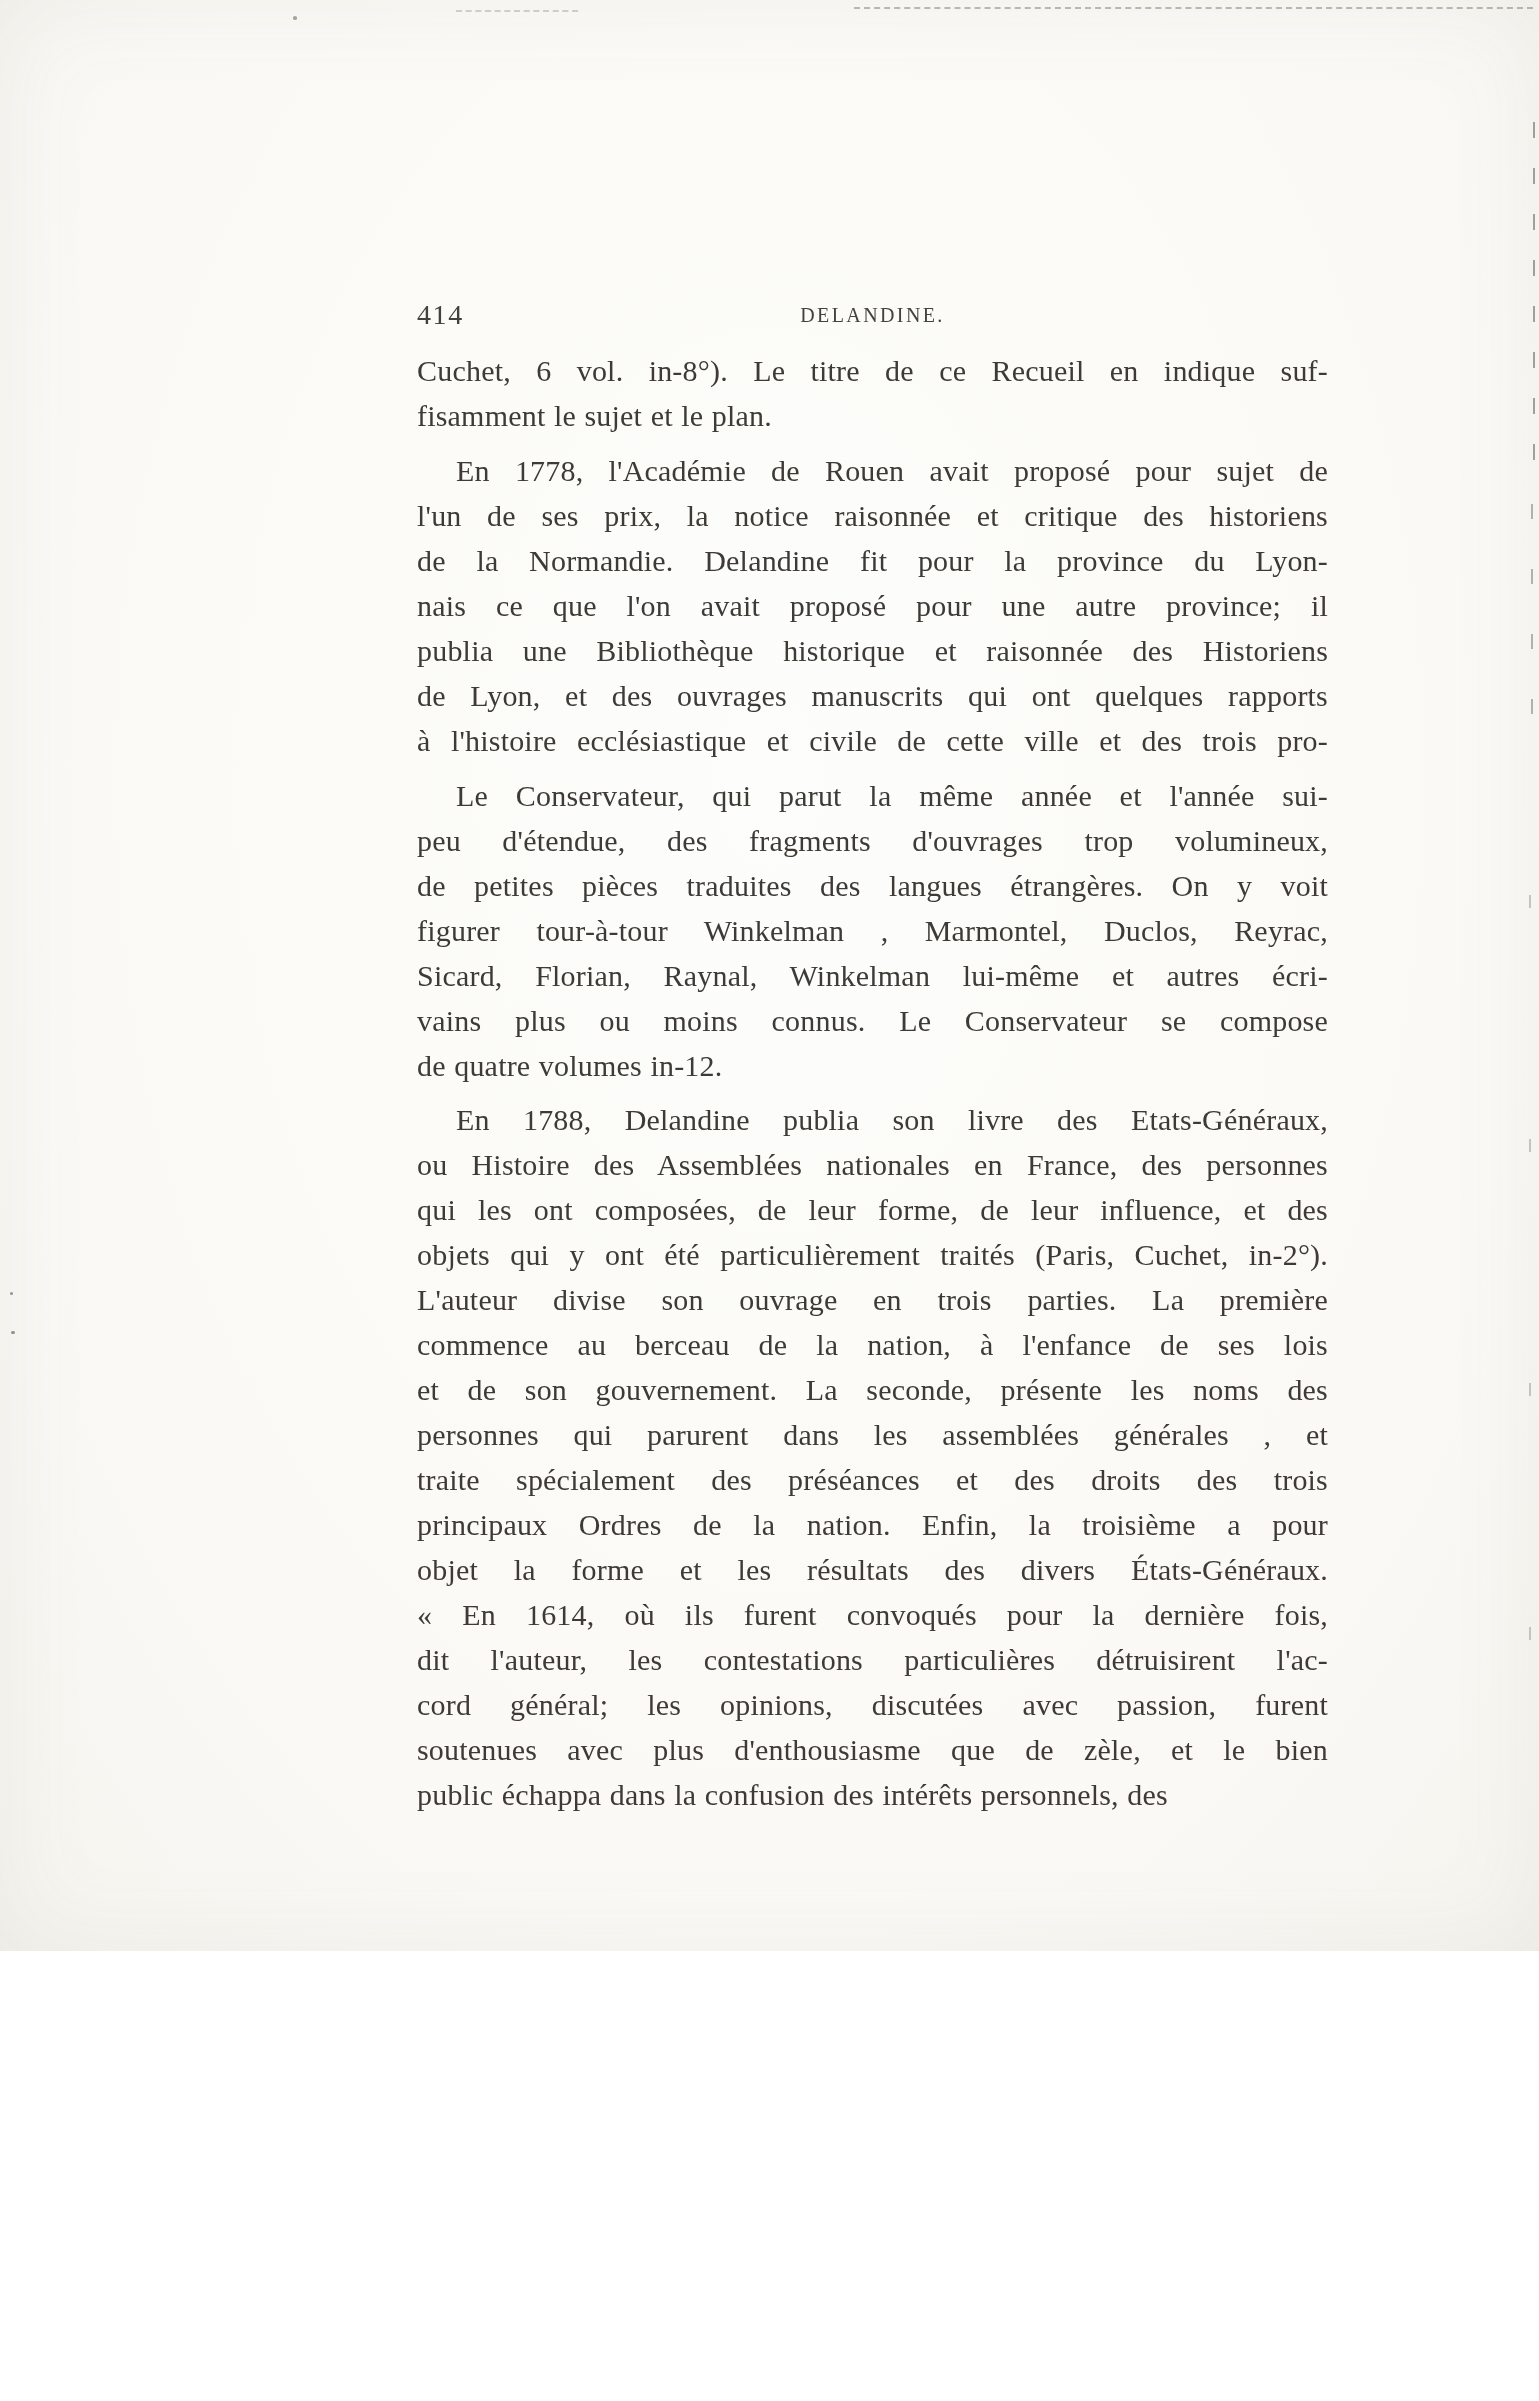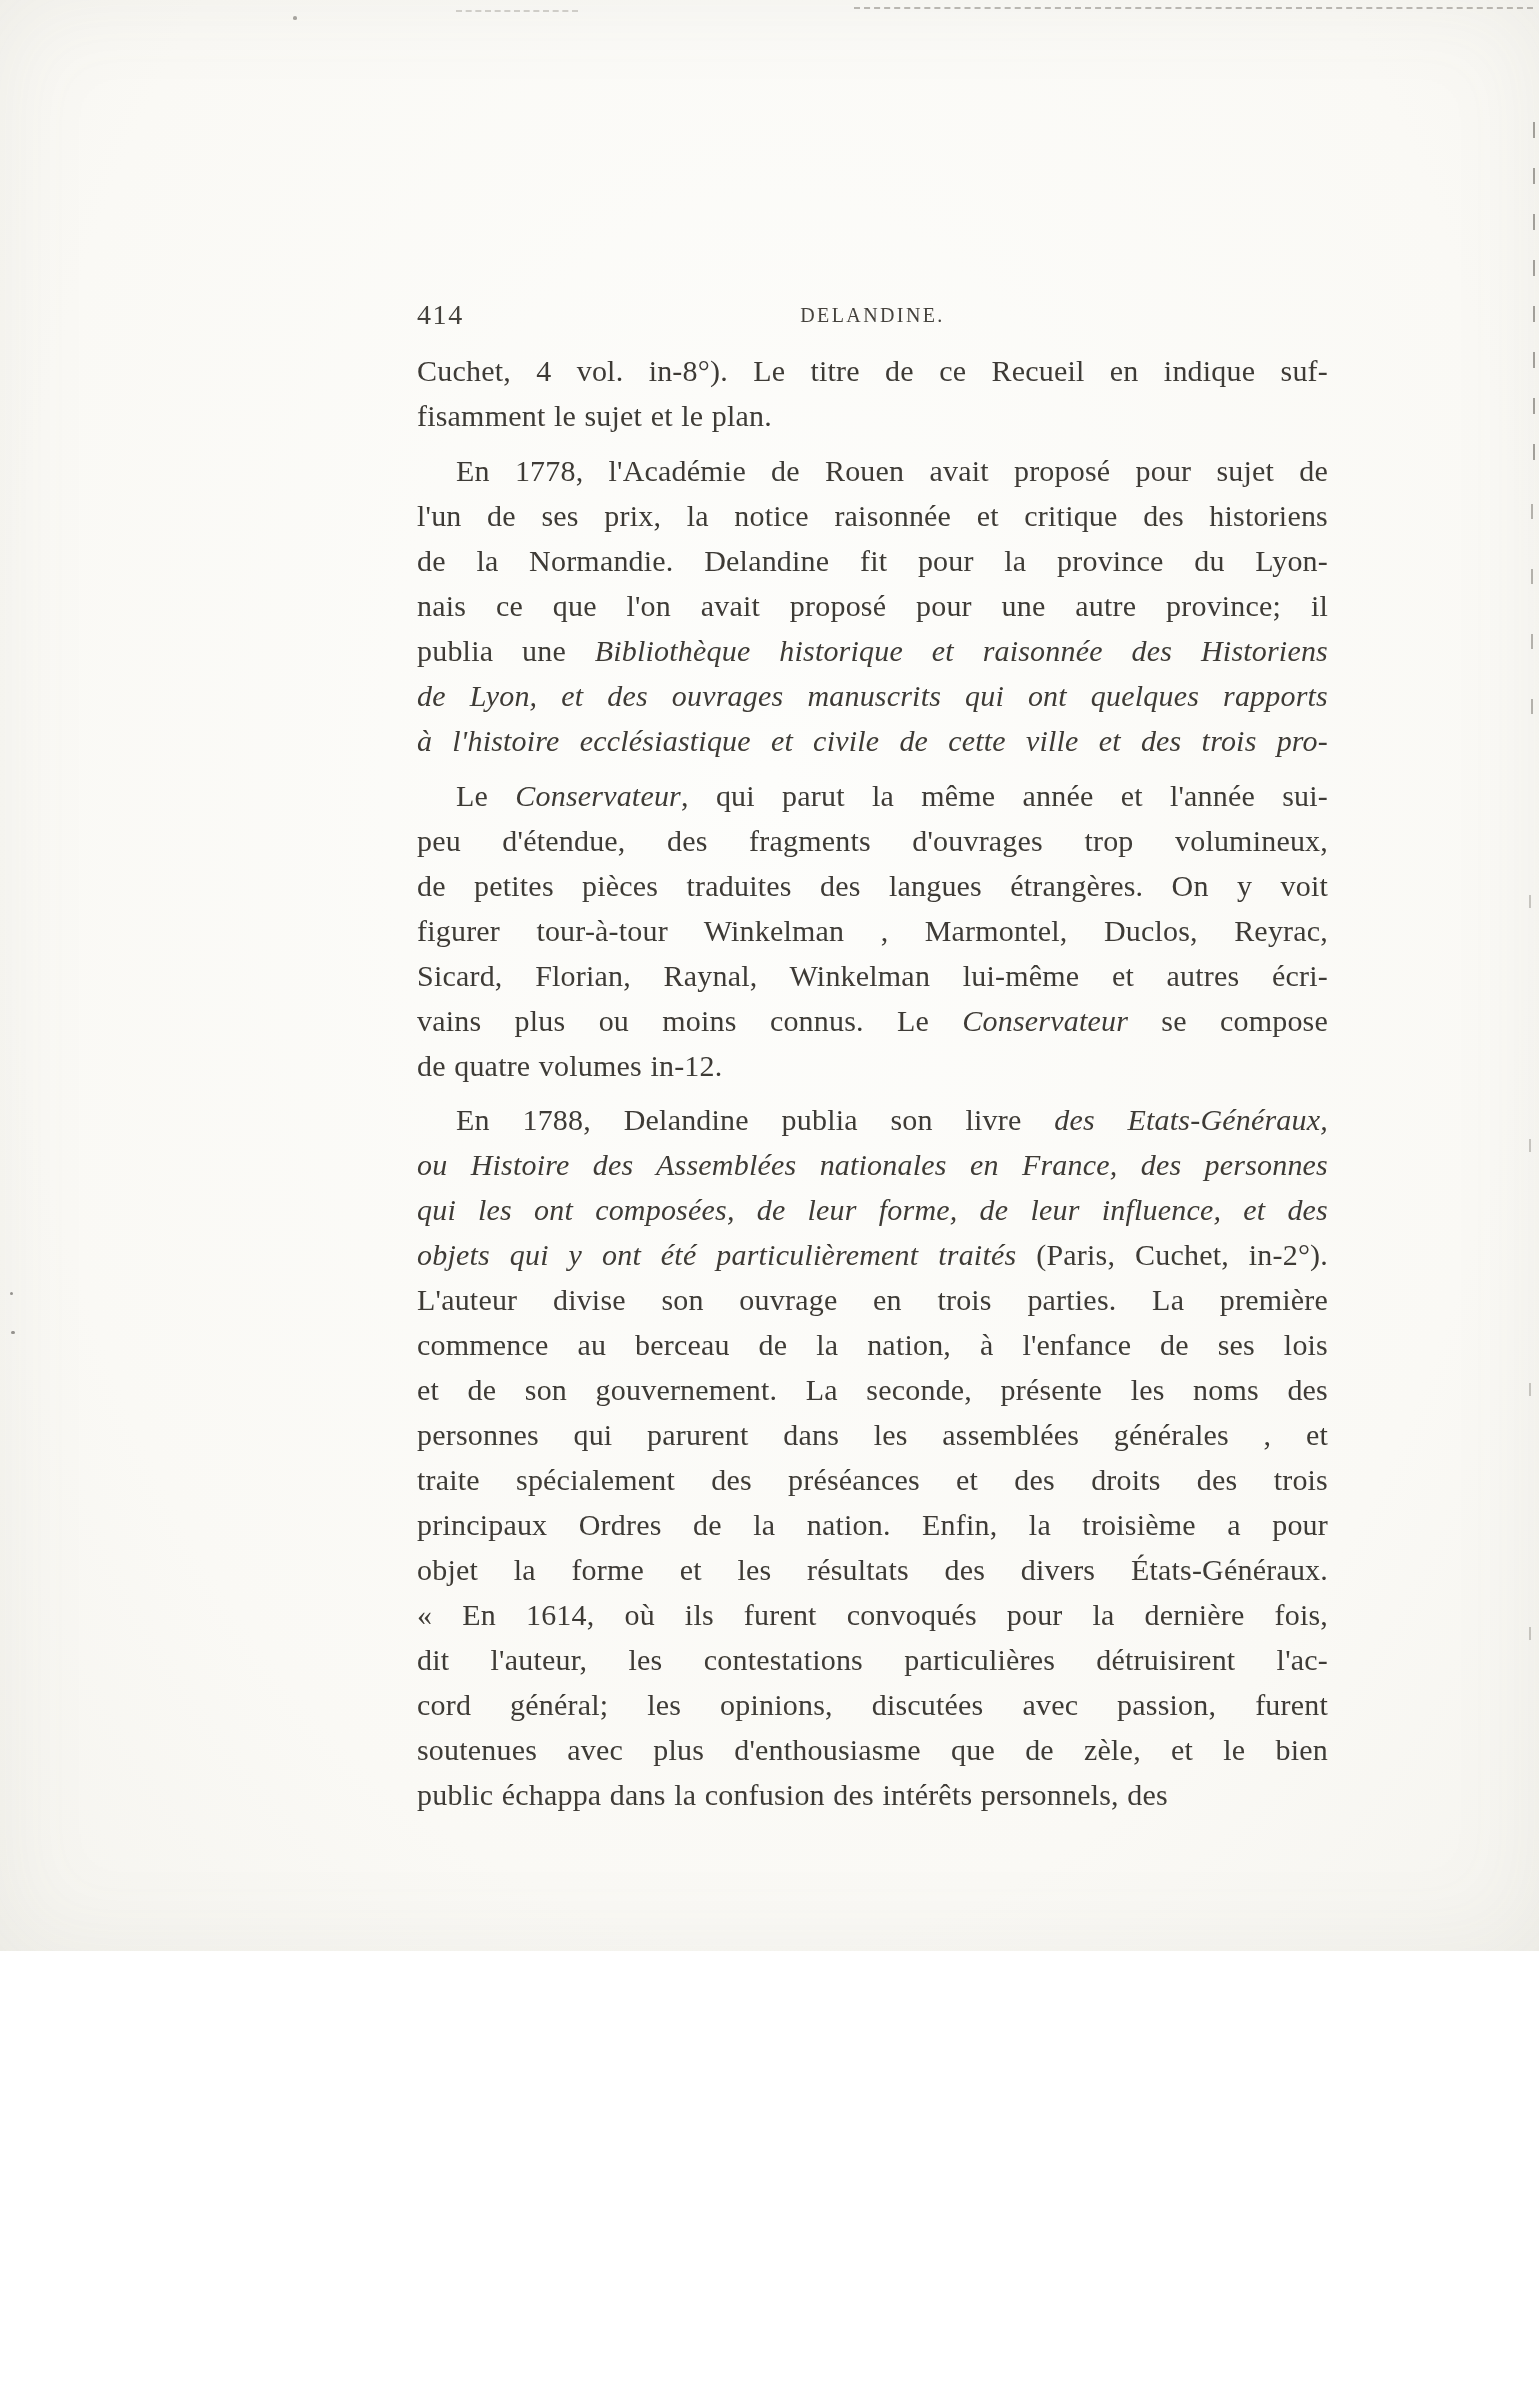--- a/index.html
+++ b/index.html
@@ -47,21 +47,21 @@
     font-size: 30px;
     line-height: 45px;
     text-align: justify;
     text-align-last: justify;
     white-space: normal;
     letter-spacing: 0.2px;
     word-spacing: 0.8px;
   }
   .line.last { text-align-last: left; }
   .line.indent { text-indent: 39px; }
-  .italic { font-style: italic; }
+  .italic { }
 
   
   .artifact { position: absolute; pointer-events: none; }
   .top-dashes {
     left: 854px; top: 6.5px; width: 679px; height: 0;
     border-top: 2.4px dashed #9a968f; opacity: 0.65;
   }
   .top-dashes-small {
     left: 456px; top: 9.8px; width: 122px; height: 0;
     border-top: 2.4px dashed #aaa69f; opacity: 0.5;
@@ -112,21 +112,21 @@
   <div class="artifact dot dot-b"></div>
   <div class="artifact dot dot-c"></div>
   <div class="artifact dot dot-d"></div>
   <div class="artifact dot dot-e"></div>
 
   <div class="folio">414</div>
   <div class="running-head">DELANDINE.</div>
 
   <div class="text-body">
       <div class="paragraph">
-        <div class="line"><span>Cuchet, 4 vol. in-8°). Le titre de ce Recueil en indique suf-</span></div>
+        <div class="line"><span>Cuchet, 6 vol. in-8°). Le titre de ce Recueil en indique suf-</span></div>
         <div class="line last"><span>fisamment le sujet et le plan.</span></div>
       </div>
       <div class="paragraph">
         <div class="line indent"><span>En 1778, l'Académie de Rouen avait proposé pour sujet de</span></div>
         <div class="line"><span>l'un de ses prix, la notice raisonnée et critique des historiens</span></div>
         <div class="line"><span>de la Normandie. Delandine fit pour la province du Lyon-</span></div>
         <div class="line"><span>nais ce que l'on avait proposé pour une autre province; il</span></div>
         <div class="line"><span>publia une </span><span class="italic">Bibliothèque historique et raisonnée des Historiens</span></div>
         <div class="line"><span class="italic">de Lyon, et des ouvrages manuscrits qui ont quelques rapports</span></div>
         <div class="line"><span class="italic">à l'histoire ecclésiastique et civile de cette ville et des trois pro-</span></div>

